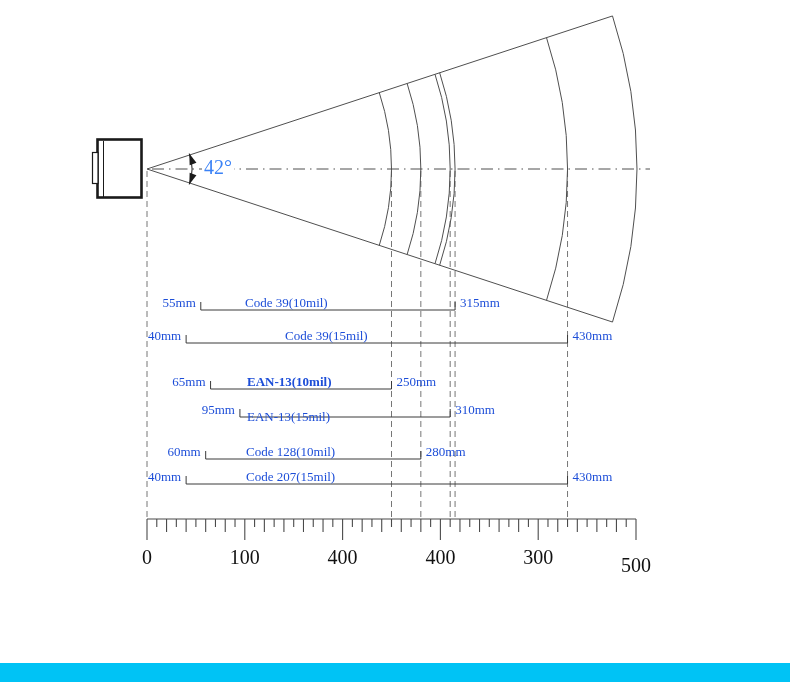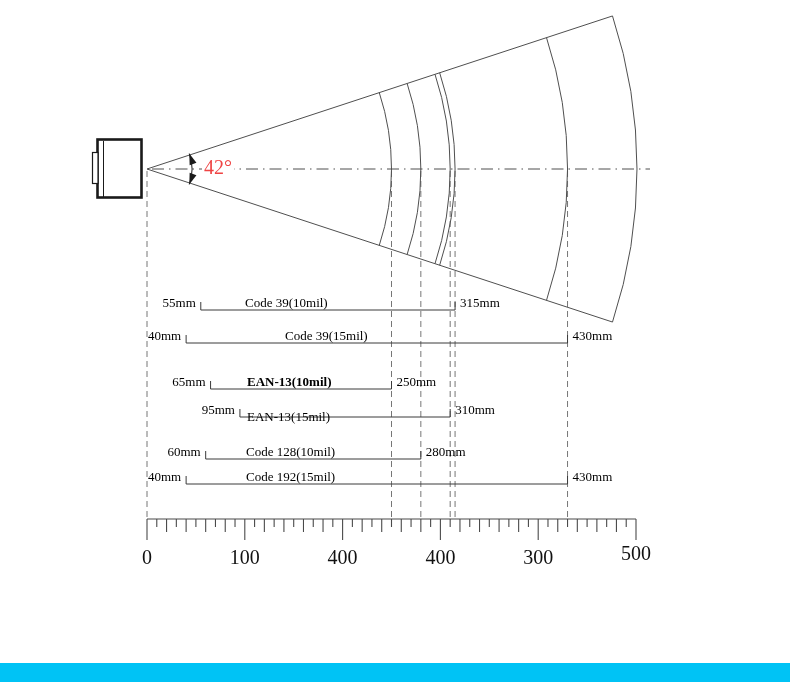--- a/index.html
+++ b/index.html
@@ -1,25 +1,25 @@
 <!DOCTYPE html>
 <html><head>
 <meta charset="utf-8">
 <style>
   html,body{margin:0;padding:0;background:#fff;}
   .stage{position:relative;width:790px;height:682px;background:#ffffff;overflow:hidden;
          font-family:"Liberation Serif",serif;}
   .stage svg{position:absolute;left:0;top:0;}
-  .lbl{position:absolute;font:13px "Liberation Serif",serif;color:#000000;
+  .lbl{position:absolute;font:13px "Liberation Serif",serif;color:#1d4ed8;
        height:15px;line-height:15px;white-space:nowrap;}
   .lbl.right{text-align:right;}
   .num{position:absolute;font:20px "Liberation Serif",serif;color:#111;
        width:80px;text-align:center;height:22px;line-height:22px;}
   .angle-label{position:absolute;left:202px;top:157px;font:20px "Liberation Serif",serif;
-       color:#ef4444;background:#fff;padding:0 2px;line-height:20px;}
+       color:#3b82f6;background:#fff;padding:0 2px;line-height:20px;}
   .footer-bar{position:absolute;left:0;top:663px;width:790px;height:19px;}
 </style>
 </head>
 <body>
 
 <div class="stage">
   <svg id="dsvg" width="790" height="682" viewBox="0 0 790 682">
       <line x1="147" y1="171" x2="147" y2="519" stroke="#767676" stroke-width="1" stroke-dasharray="6 4"></line>
       <line x1="391.5" y1="171" x2="391.5" y2="519" stroke="#767676" stroke-width="1" stroke-dasharray="6 4"></line>
       <line x1="420.84" y1="171" x2="420.84" y2="519" stroke="#767676" stroke-width="1" stroke-dasharray="6 4"></line>
@@ -111,35 +111,35 @@
       <line x1="186.12" y1="484" x2="567.54" y2="484" stroke="#3a3a3a" stroke-width="1"></line>
       <line x1="186.12" y1="476" x2="186.12" y2="484" stroke="#3a3a3a" stroke-width="1"></line>
       <line x1="567.54" y1="476" x2="567.54" y2="484" stroke="#3a3a3a" stroke-width="1"></line>
     </svg>
   <div id="labels">
       <div class="num" style="left: 107px; top: 546px;">0</div>
       <div class="num" style="left: 204.8px; top: 546px;">100</div>
       <div class="num" style="left: 302.6px; top: 546px;">400</div>
       <div class="num" style="left: 400.4px; top: 546px;">400</div>
       <div class="num" style="left: 498.2px; top: 546px;">300</div>
-      <div class="num" style="left: 596px; top: 542px;">500</div>
+      <div class="num" style="left: 596px; top: 554px;">500</div>
       <div class="lbl right" style="left: 125.79px; width: 70px; top: 295px;">55mm</div>
       <div class="lbl" style="left: 245px; top: 295px;">Code 39(10mil)</div>
       <div class="lbl" style="left: 460.07px; top: 295px;">315mm</div>
       <div class="lbl right" style="left: 111.12px; width: 70px; top: 328px;">40mm</div>
       <div class="lbl" style="left: 285px; top: 328px; text-align: center;">Code 39(15mil)</div>
       <div class="lbl" style="left: 572.54px; top: 328px;">430mm</div>
       <div class="lbl right" style="left: 135.57px; width: 70px; top: 374px;">65mm</div>
       <div class="lbl" style="left: 247px; top: 374px; font-weight: bold;">EAN-13(10mil)</div>
       <div class="lbl" style="left: 396.5px; top: 374px;">250mm</div>
       <div class="lbl right" style="left: 164.91px; width: 70px; top: 402px;">95mm</div>
       <div class="lbl" style="left: 247px; top: 402px; margin-top: 7px;">EAN-13(15mil)</div>
       <div class="lbl" style="left: 455.18px; top: 402px;">310mm</div>
       <div class="lbl right" style="left: 130.68px; width: 70px; top: 444px;">60mm</div>
       <div class="lbl" style="left: 246px; top: 444px;">Code 128(10mil)</div>
       <div class="lbl" style="left: 425.84px; top: 444px;">280mm</div>
       <div class="lbl right" style="left: 111.12px; width: 70px; top: 469px;">40mm</div>
-      <div class="lbl" style="left: 246px; top: 469px;">Code 192(15mil)</div>
+      <div class="lbl" style="left: 246px; top: 469px;">Code 207(15mil)</div>
       <div class="lbl" style="left: 572.54px; top: 469px;">430mm</div>
     </div>
   <div class="angle-label">42°</div>
   <div class="footer-bar" style="background: rgb(0, 195, 245);"></div>
 </div>
 
 </body></html>

